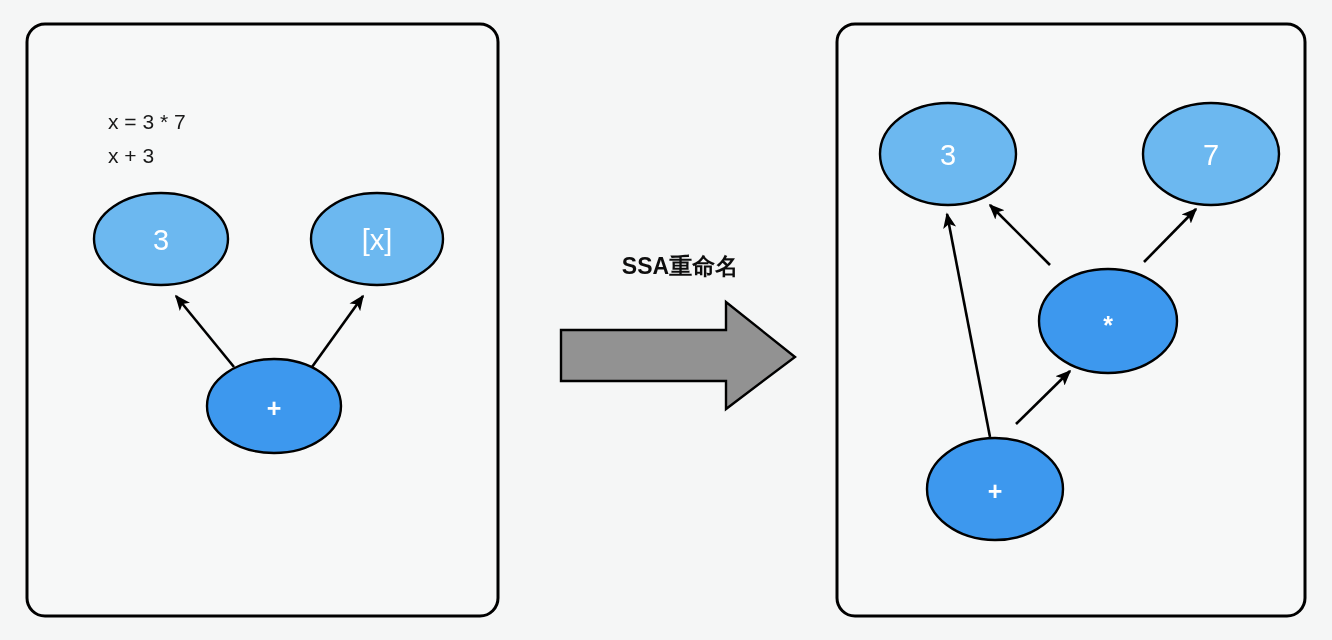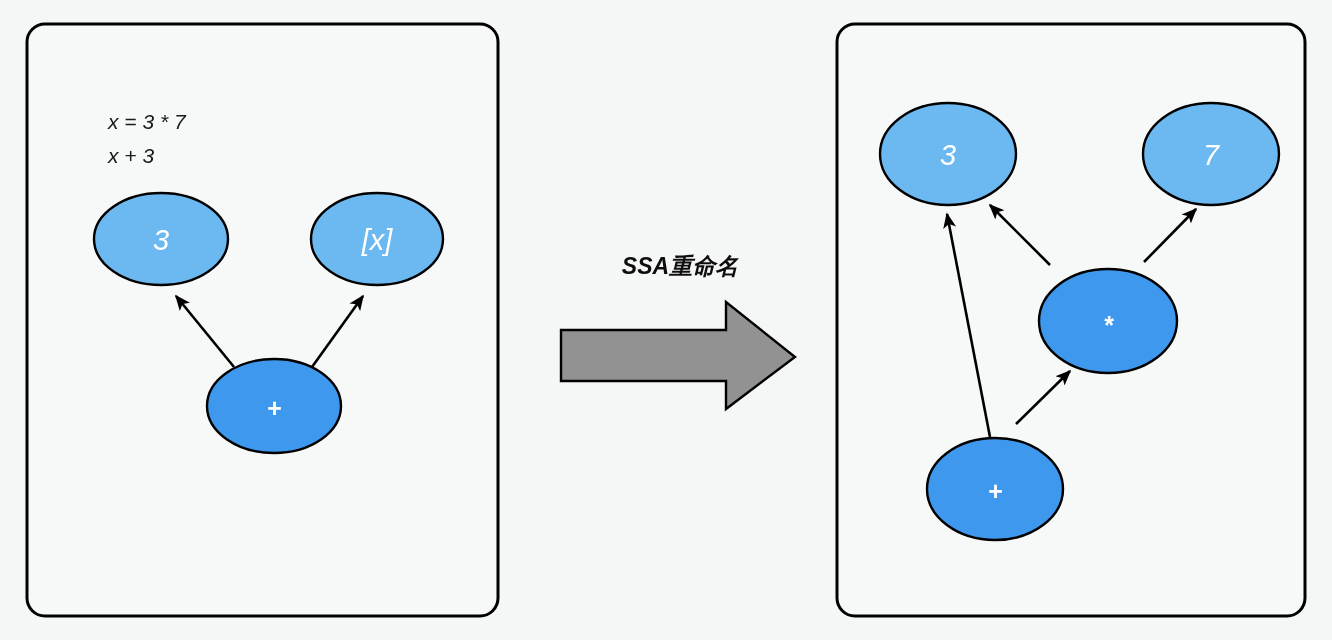--- a/index.html
+++ b/index.html
@@ -12,21 +12,20 @@
     height: 640px;
     position: relative;
     overflow: hidden;
     font-family: "Liberation Sans", "DejaVu Sans", sans-serif;
   }
   #stage {
     position: absolute;
     left: 0; top: 0;
     width: 1332px;
     height: 640px;
-    font-style: italic;
   }
   #stage svg {
     display: block;
     width: 1332px;
     height: 640px;
   }
   .panel-rect {
     fill: #f7f8f8;
     stroke: #000000;
     stroke-width: 3;

